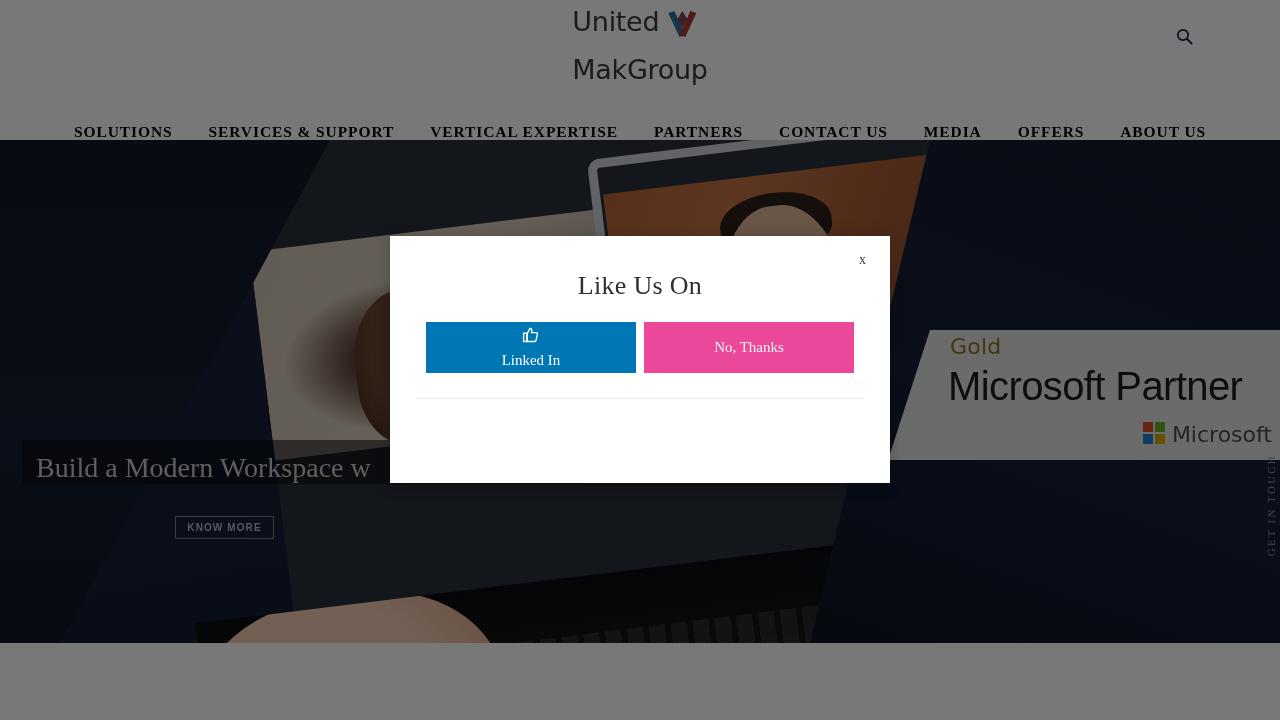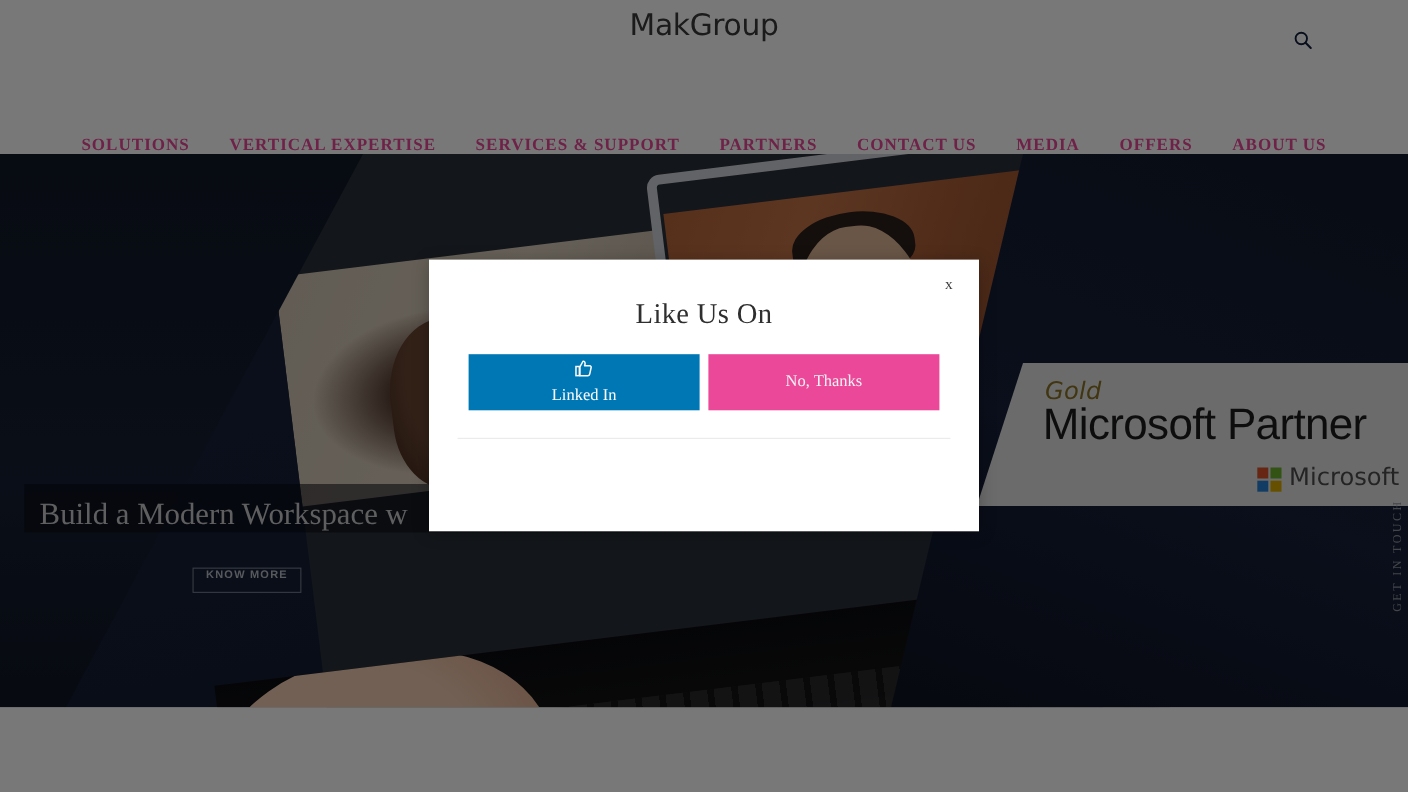--- a/index.html
+++ b/index.html
@@ -37,21 +37,21 @@
   .logo-mark {
     display: inline-block;
     margin-left: 6px;
     margin-top: 1px;
   }
   .logo-line2 {
     font-family: "DejaVu Sans", sans-serif;
     font-size: 27px;
     color: #3a3a3a;
     letter-spacing: -0.3px;
-    margin-top: 2px;
+    margin-top: 14px;
   }
   .search-btn {
     position: absolute; right: 82px; top: 22px;
     width: 28px; height: 28px;
     display: flex; align-items: center; justify-content: center;
     cursor: pointer;
   }
 
   
   .nav {
@@ -60,21 +60,21 @@
     background: #ffffff;
     display: flex; align-items: center; justify-content: center;
     gap: 0px;
     z-index: 5;
   }
   .nav-item {
     font-family: "Liberation Serif", serif;
     font-weight: bold;
     font-size: 15.5px;
     letter-spacing: 0.9px;
-    color: #ec4899;
+    color: #000000;
     padding: 0 18px;
     cursor: pointer;
     white-space: nowrap;
     margin-top: 28px;
   }
 
   
   .hero {
     position: absolute; left: 0; top: 140px;
     width: 1280px; height: 503px;
@@ -160,53 +160,53 @@
     position: absolute; right: 0; top: 0; width: 470px; height: 503px;
     background: linear-gradient(200deg, #121a2b 0%, #17203a 55%, #0e1422 100%);
     clip-path: polygon(120px 0, 470px 0, 470px 503px, 0 503px);
   }
   .badge-plate {
     position: absolute; right: 0; top: 190px; width: 392px; height: 130px;
     background: rgba(243,243,243,0.93);
     clip-path: polygon(42px 0, 392px 0, 392px 130px, 0 130px);
   }
   .badge-gold {
-    position: absolute; left: 62px; top: 14px;
+    position: absolute; left: 62px; top: 4px;
     font-family: "DejaVu Sans", sans-serif;
-    font-size: 22px; color: #8a7325; letter-spacing: .2px; font-style: italic;
+    font-size: 22px; color: #8a7325; letter-spacing: .2px;
   }
   .badge-main {
     position: absolute; left: 60px; top: 34px;
     font-family: Liberation Sans, sans-serif;
     font-size: 40px; color: #1d1d1d; letter-spacing: -0.6px; white-space: nowrap;
   }
   .ms-row {
     position: absolute; right: 8px; top: 92px;
-    display: flex; align-items: flex-end; gap: 7px;
+    display: flex; align-items: flex-start; gap: 7px;
   }
   .ms-squares { width: 22px; height: 22px; display: grid; grid-template-columns: 1fr 1fr; grid-template-rows: 1fr 1fr; gap: 2px; }
   .ms-word { font-family: "DejaVu Sans", sans-serif; font-size: 22px; color: #4d4d4d; }
 
   .hero-caption {
     position: absolute; left: 22px; top: 300px;
     width: 560px; height: 44px;
     background: rgba(8,10,16,0.55);
     display: flex; align-items: flex-end;
     padding-left: 14px;
     z-index: 3;
   }
   .hero-caption span {
     font-family: "Liberation Serif", serif;
     font-size: 28px; color: #c9cacc; white-space: nowrap;
   }
   .know-more {
     position: absolute; left: 175px; top: 376px;
     width: 99px; height: 23px;
     border: 1px solid rgba(200,205,215,.55);
-    display: flex; justify-content: center;
+    display: flex; align-items: center; justify-content: center;
     cursor: pointer; z-index: 3;
   }
   .know-more span {
     font-family: "Liberation Sans", sans-serif; font-weight: bold;
     font-size: 10px; letter-spacing: 1.1px; color: #b9bdc6;
   }
 
   .get-in-touch {
     position: absolute; right: 0; top: 285px;
     width: 18px; height: 160px;
@@ -278,35 +278,45 @@
     height: 1px; background: #e9e9e9;
   }
 </style>
 </head>
 <body>
 
 <div id="page">
 
   <div class="header">
     <div class="logo-wrap">
+      <div class="logo-line1">
+        <div class="logo-text">United</div>
+        <div class="logo-mark">
+          <svg width="34" height="30" viewBox="0 0 34 30">
+            <path d="M3 4 L9 2 L20 26 L14 28 Z" fill="#2a6f9e"></path>
+            <path d="M31 4 L25 2 L14 26 L20 28 Z" fill="#b03a33"></path>
+            <path d="M17 2 L22 10 L17 19 L12 10 Z" fill="#7b4a55"></path>
+          </svg>
+        </div>
+      </div>
       <div class="logo-line2">MakGroup</div>
     </div>
 
     <div class="search-btn">
       <svg width="17" height="17" viewBox="0 0 17 17">
         <circle cx="7" cy="7" r="5.2" fill="none" stroke="#13203d" stroke-width="1.7"></circle>
         <line x1="10.9" y1="10.9" x2="15.6" y2="15.6" stroke="#13203d" stroke-width="1.9" stroke-linecap="round"></line>
       </svg>
     </div>
   </div>
 
   <div class="nav">
     <div class="nav-item">SOLUTIONS</div>
+    <div class="nav-item">SERVICES &amp; SUPPORT</div>
     <div class="nav-item">VERTICAL EXPERTISE</div>
-    <div class="nav-item">SERVICES &amp; SUPPORT</div>
     <div class="nav-item">PARTNERS</div>
     <div class="nav-item">CONTACT US</div>
     <div class="nav-item">MEDIA</div>
     <div class="nav-item">OFFERS</div>
     <div class="nav-item">ABOUT US</div>
   </div>
 
   <div class="hero">
     <div class="hero-photo"></div>
 

